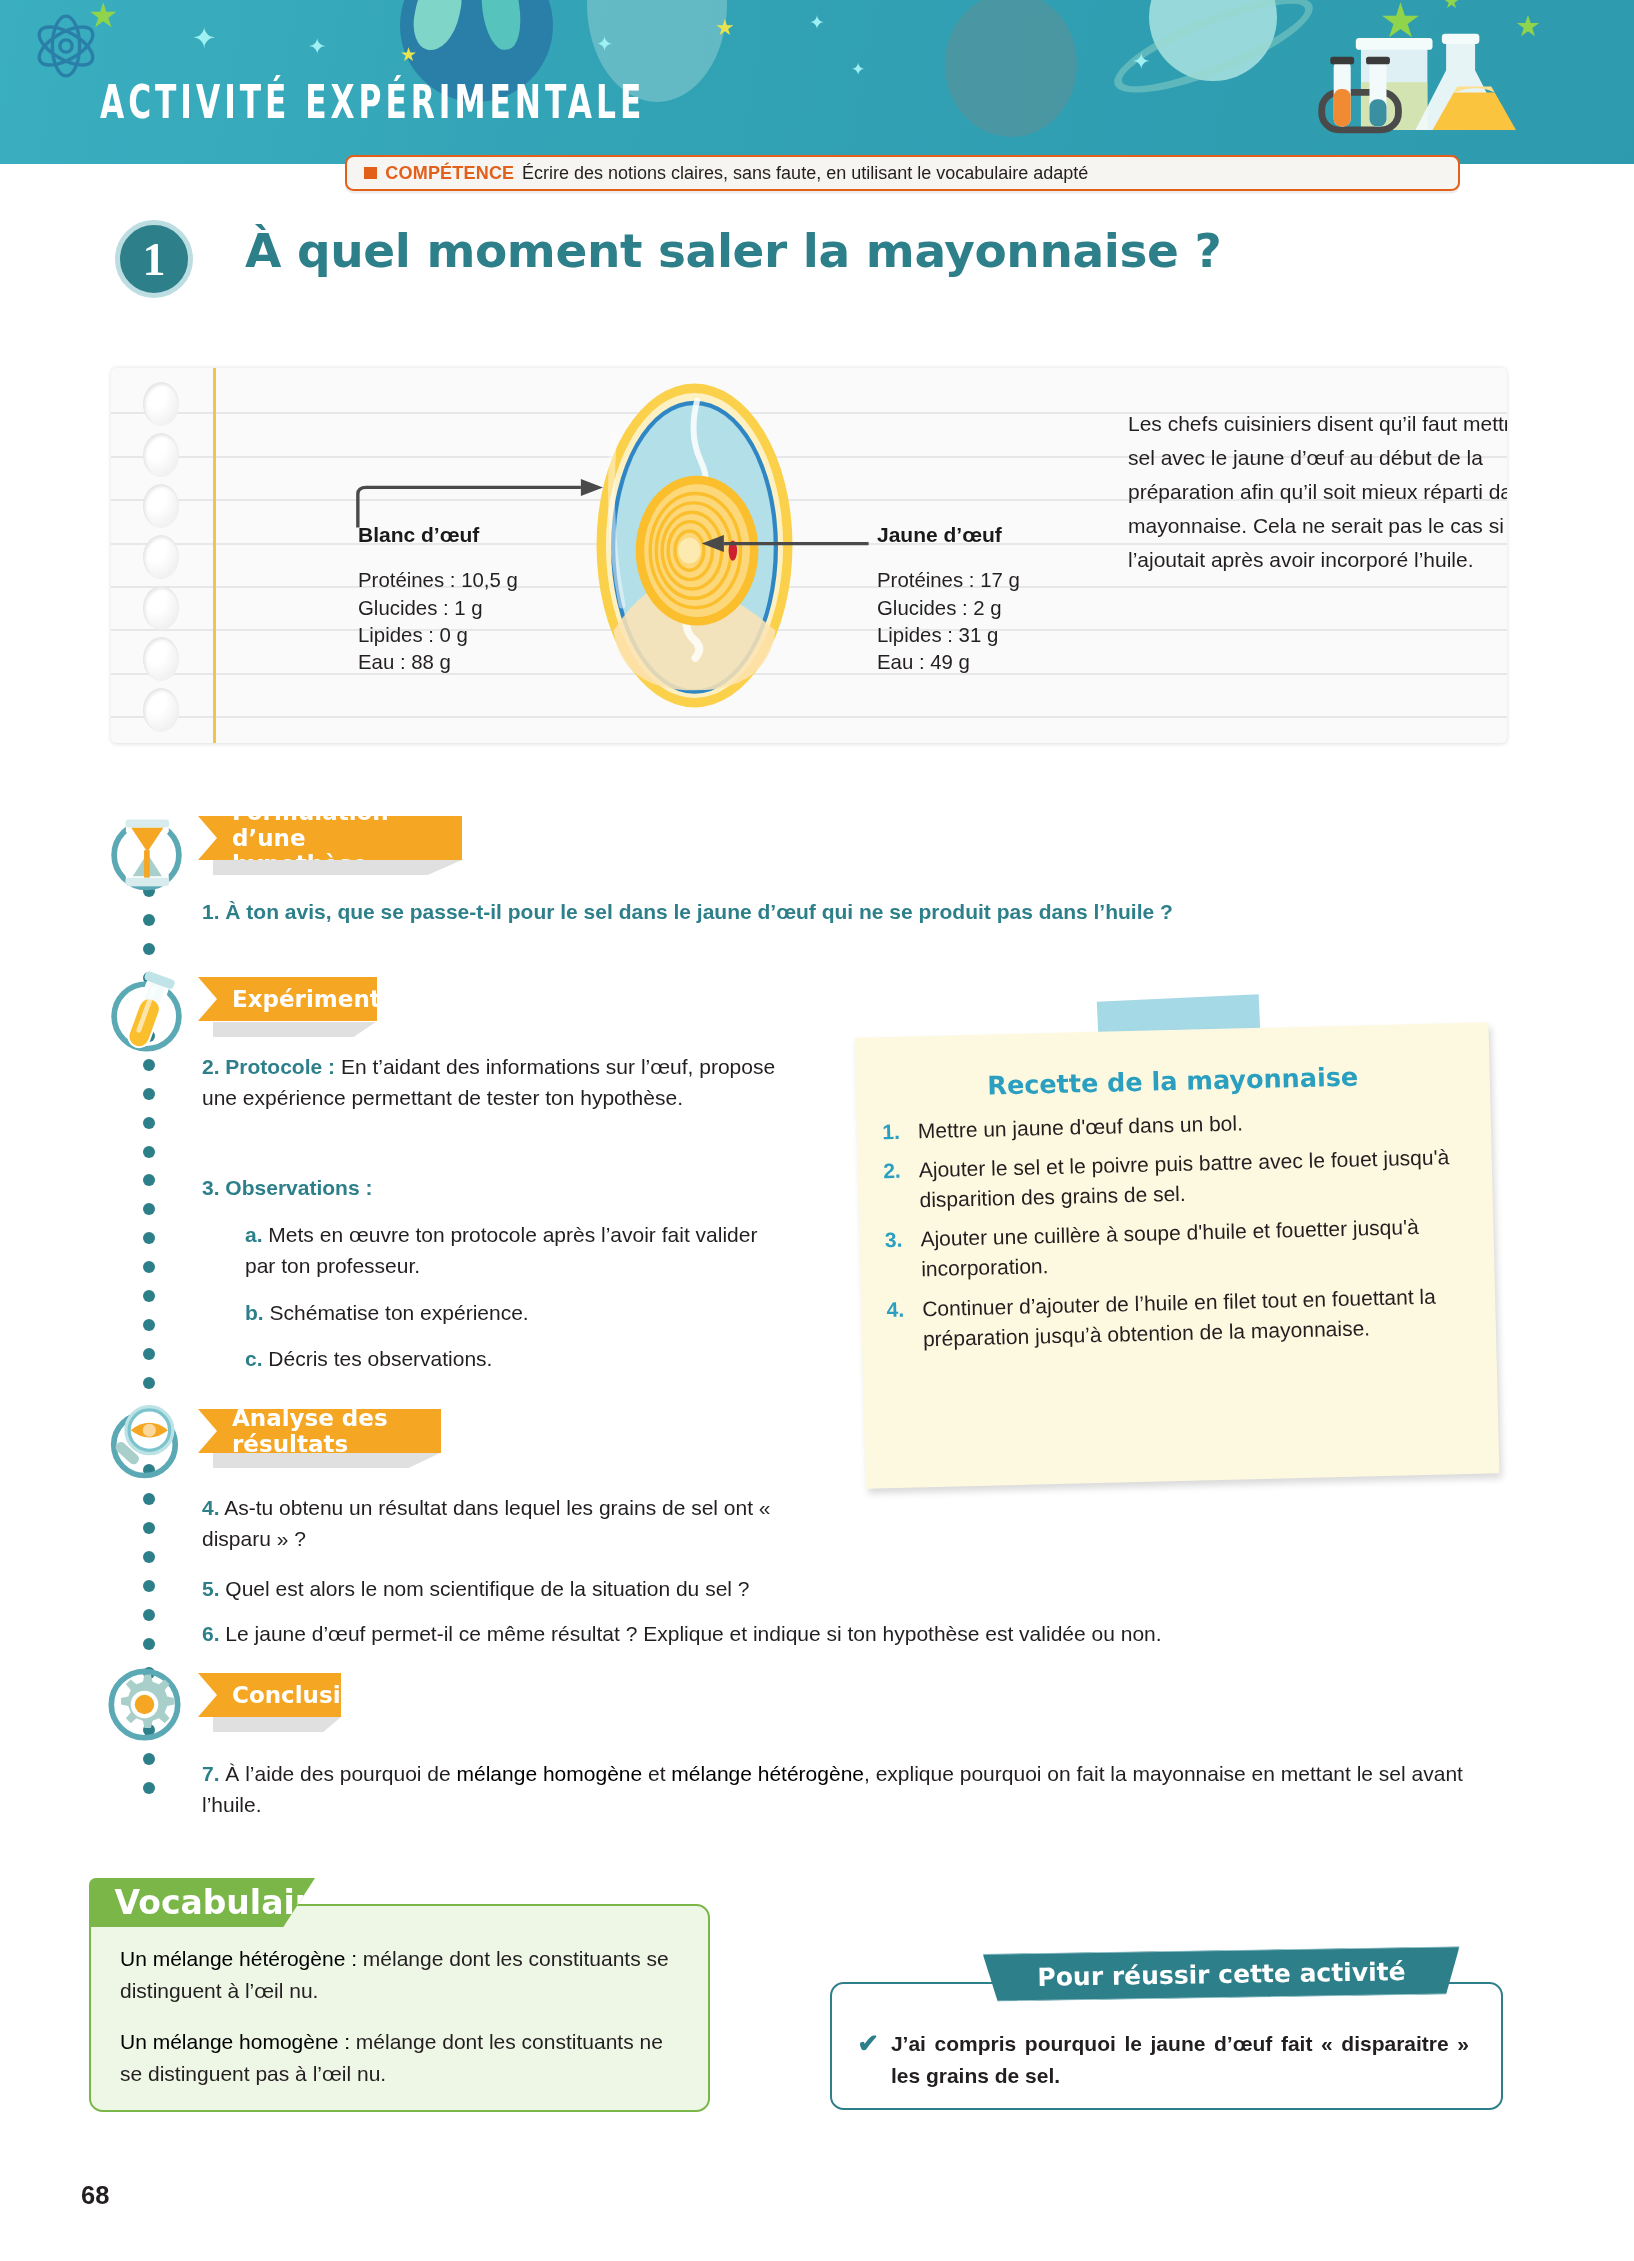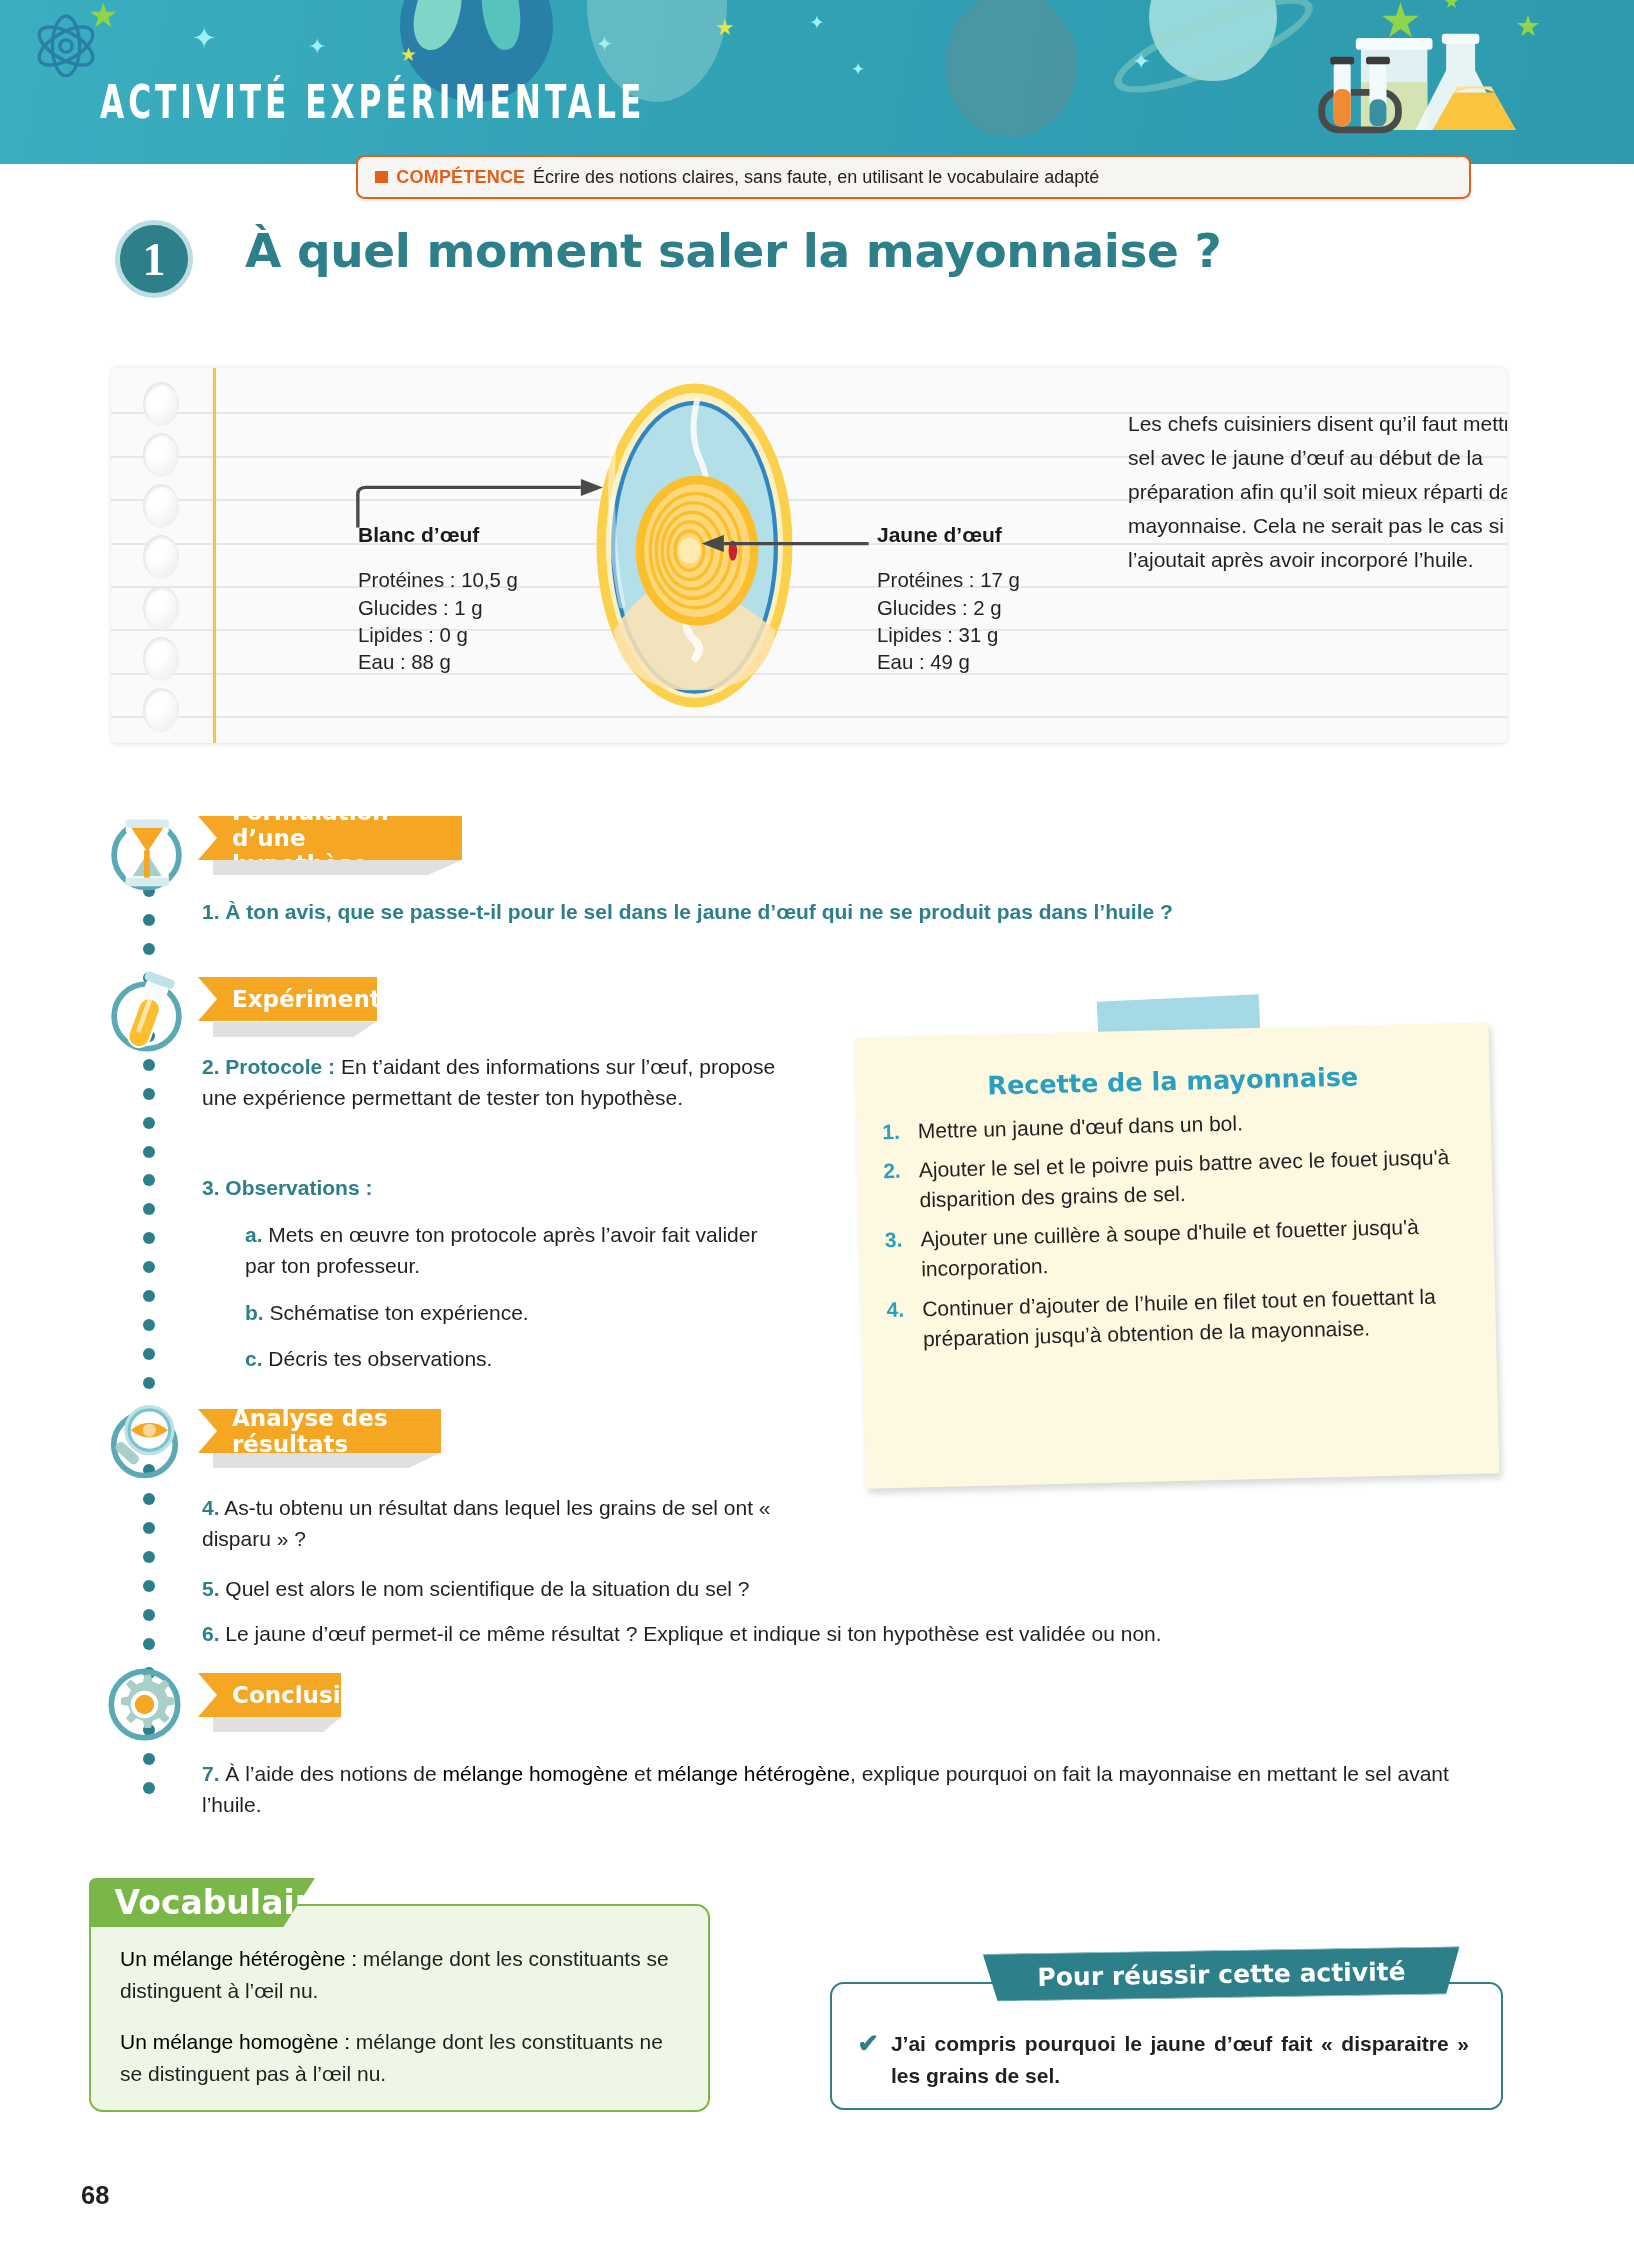--- a/index.html
+++ b/index.html
@@ -47,21 +47,21 @@
     font-weight:bold; font-size:34px; letter-spacing:4.3px;
     color:#ffffff; text-transform:uppercase;
     transform:scaleY(1.35) scaleX(.92); transform-origin:left top;
   }
 
   
   #glassware{ position:absolute; left:1303px; top:25.5px; width:213px; height:115px; }
 
   
   #competence{
-    position:absolute; left:356px; top:155px; width:1115px; height:44px;
+    position:absolute; left:345px; top:155px; width:1115px; height:36px;
     background:#f7f5f2; border:2.6px solid #e2601a; border-radius:8.5px;
     display:flex; align-items:center; padding:0 17px;
     font-size:18px; box-shadow:0 2.6px 0 rgba(0,0,0,.07);
   }
   #competence .sq{ width:12.8px; height:12.8px; background:#e2601a;
                    display:inline-block; margin-right:8.5px; }
   #competence .lbl{ color:#e2601a; font-weight:bold; letter-spacing:0.2px;
                     margin-right:7.7px; }
   #competence .txt{ color:#231f20; }
 
@@ -465,21 +465,21 @@
   <circle cx="50" cy="50" r="17" fill="#ffffff"></circle>
   <circle cx="50" cy="50" r="12" fill="#f5a623"></circle>
 </svg>
 <div class="banner" style="left:198px;top:1673px;width:143px">
   <span>Conclusion</span>
 </div>
 <div class="banner-shadow" style="left:213px;top:1717px;width:128px"></div>
 
 <div class="q" style="left:202px;top:1758px;width:1294px">
   <span class="num">7.</span>
-  <span>À l’aide des notions de </span><span class="green">mélange homogène</span><span> et </span><span class="green">mélange hétérogène</span><span>, explique pourquoi on fait la mayonnaise en mettant le sel avant l’huile.</span>
+  <span>À l’aide des pourquoi de </span><span class="green">mélange homogène</span><span> et </span><span class="green">mélange hétérogène</span><span>, explique pourquoi on fait la mayonnaise en mettant le sel avant l’huile.</span>
 </div>
 
 <div id="vocab">
   <p>
     <span class="green">Un mélange hétérogène :</span><span> mélange dont les constituants se distinguent à l’œil nu.</span>
   </p>
   <p>
     <span class="green">Un mélange homogène :</span><span> mélange dont les constituants ne se distinguent pas à l’œil nu.</span>
   </p>
 </div>

